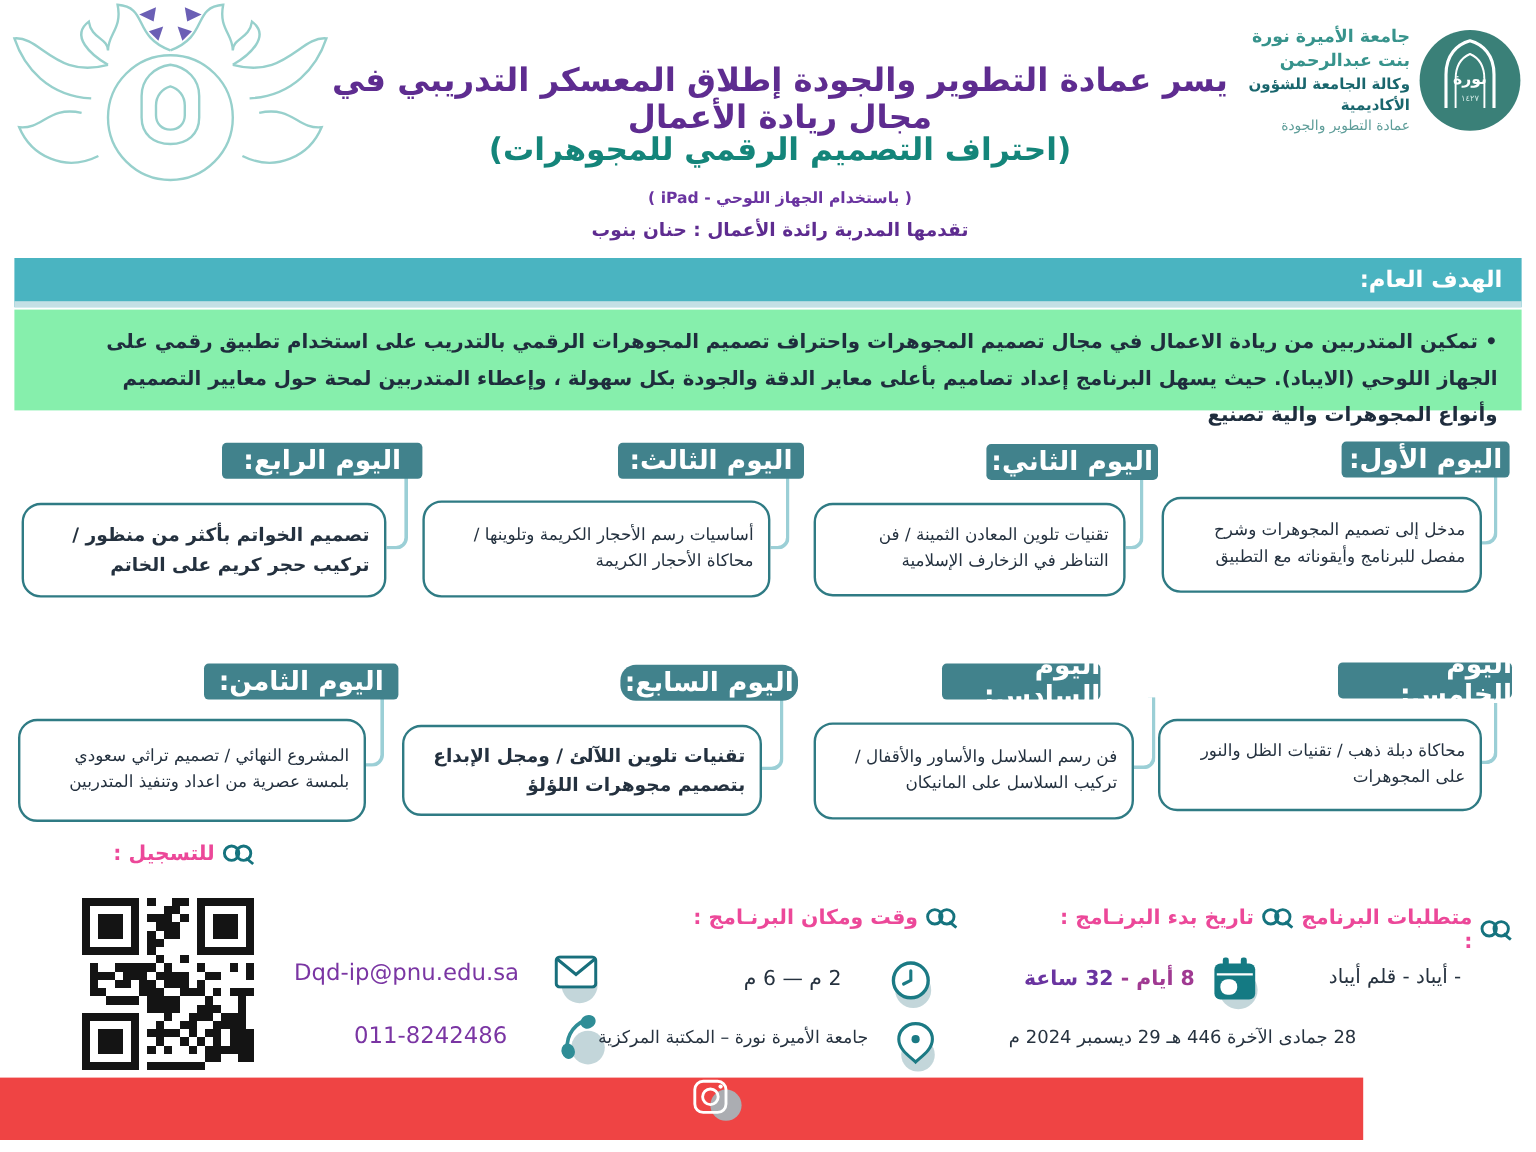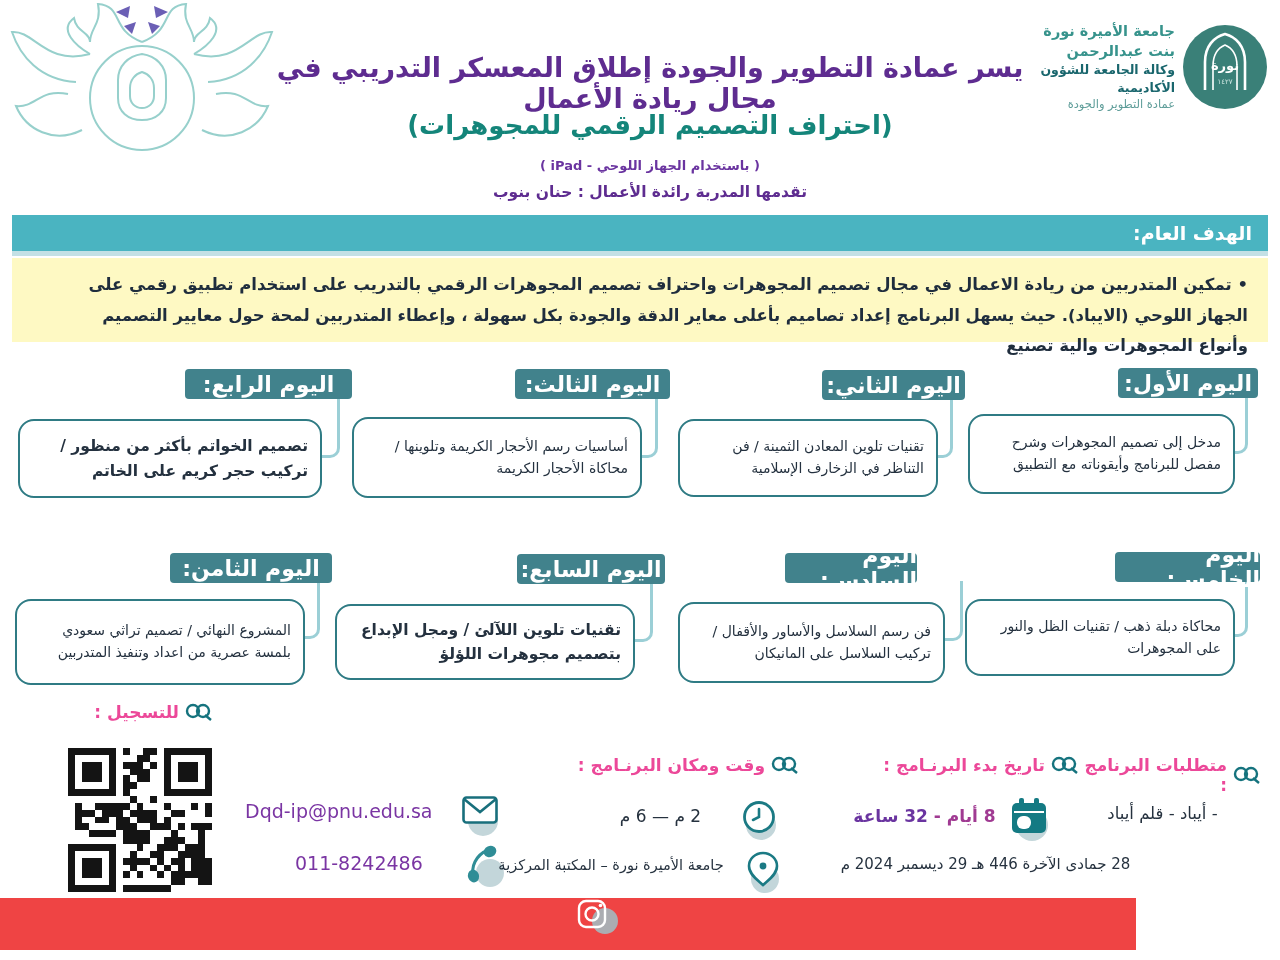--- a/index.html
+++ b/index.html
@@ -24,40 +24,40 @@
     color:#6a34a0; font-size:13px; font-weight:bold; }
   .title-presenter { position:absolute; top:183px; right:230px; left:250px; text-align:center;
     color:#5e2c90; font-size:15.5px; font-weight:600; }
   .title-presenter .name { font-weight:bold; }
 
   
   .obj-bar { position:absolute; top:215px; right:12px; left:12px; height:36px;
     background:#4ab4c1; color:#ffffff; font-size:19px; font-weight:bold;
     display:flex; align-items:center; padding:0 16px; border-bottom:5px solid #c4e0e5; box-sizing:content-box; }
   .obj-body { position:absolute; top:258px; right:12px; left:12px; height:84px;
-    background:#fef9c3; color:#1f2d3d; font-size:16.5px; font-weight:bold;
+    background:#86efac; color:#1f2d3d; font-size:16.5px; font-weight:bold;
     padding:12px 20px 0 70px; line-height:1.85; text-align:right; }
 
   
   .day-h { position:absolute; height:30px; background:#41828c; color:#fff; border-radius:4px;
     font-size:22px; font-weight:bold; display:flex; align-items:center; justify-content:center; z-index:3; }
   .day-b { position:absolute; background:#fff; border:2.5px solid #2f7b84; border-radius:16px;
     color:#24313f; font-size:14px; display:flex; align-items:center; justify-content:center;
     text-align:right; padding:6px 12px; line-height:1.55; z-index:2; }
   .day-b.bold { font-weight:bold; font-size:15.5px; }
   .conn { position:absolute; border-left:none; border-right:3px solid #9bcfd6; border-bottom:3px solid #9bcfd6;
     border-bottom-right-radius:10px; z-index:1; }
 
   #d1h{left:1118px;top:368px;width:140px;} #d1b{left:968px;top:414px;width:267px;height:80px;}
   #d2h{left:822px;top:370px;width:143px;}  #d2b{left:678px;top:419px;width:260px;height:78px;}
   #d3h{left:515px;top:369px;width:155px;}  #d3b{left:352px;top:417px;width:290px;height:81px;}
   #d4h{left:185px;top:369px;width:167px;}  #d4b{left:18px;top:419px;width:304px;height:79px;}
   #d5h{left:1115px;top:552px;width:145px;} #d5b{left:965px;top:599px;width:270px;height:77px;}
   #d6h{left:785px;top:553px;width:132px;}  #d6b{left:678px;top:602px;width:267px;height:81px;}
-  #d7h{left:517px;top:554px;width:148px;}  #d7b{left:335px;top:604px;width:300px;height:76px;}
+  #d7h{left:517px;top:554px;width:148px;border-radius:13px;}  #d7b{left:335px;top:604px;width:300px;height:76px;}
   #d8h{left:170px;top:553px;width:162px;}  #d8b{left:15px;top:599px;width:290px;height:86px;}
   #c1{left:1235px;top:396px;width:13px;height:58px;}
   #c2{left:938px;top:398px;width:15px;height:60px;}
   #c3{left:642px;top:397px;width:16px;height:61px;}
   #c4{left:322px;top:397px;width:18px;height:61px;}
   #c5{left:1235px;top:580px;width:13px;height:57px;}
   #c6{left:945px;top:581px;width:18px;height:60px;}
   #c7{left:635px;top:582px;width:18px;height:60px;}
   #c8{left:305px;top:581px;width:15px;height:58px;}
 

